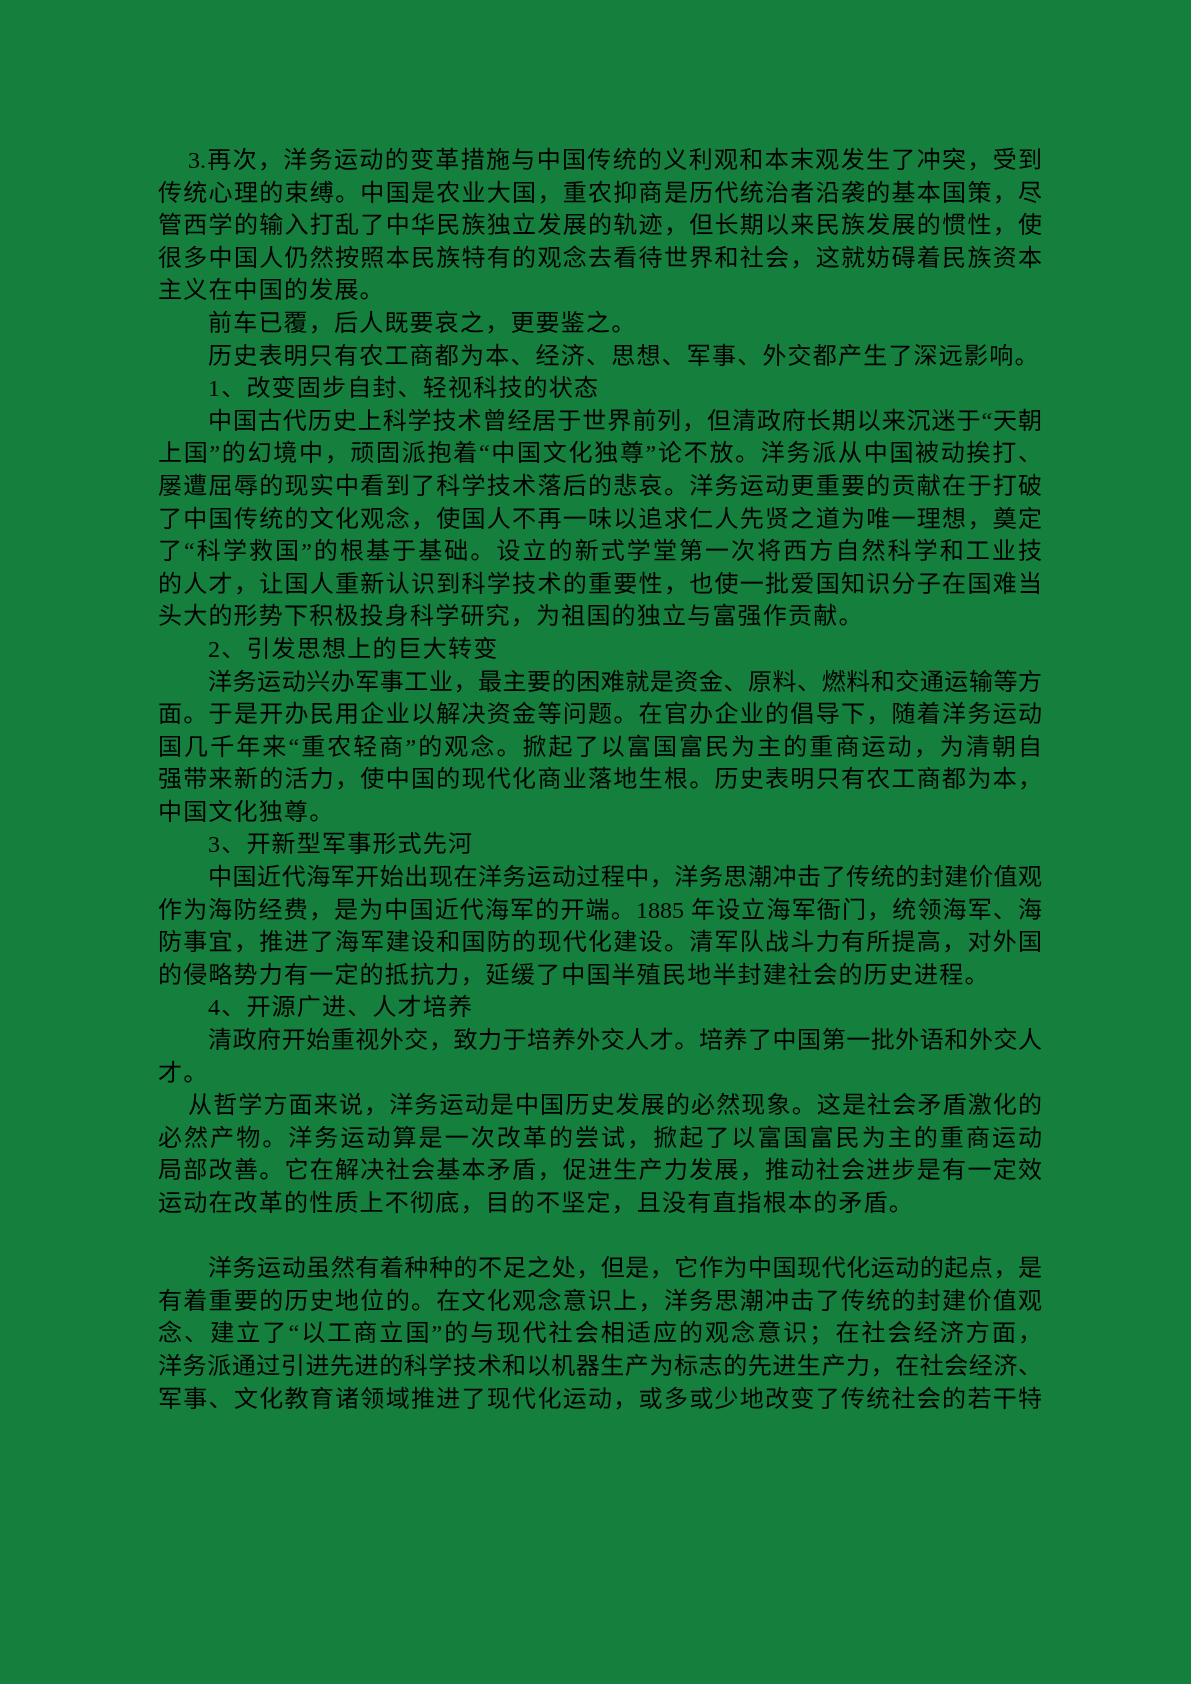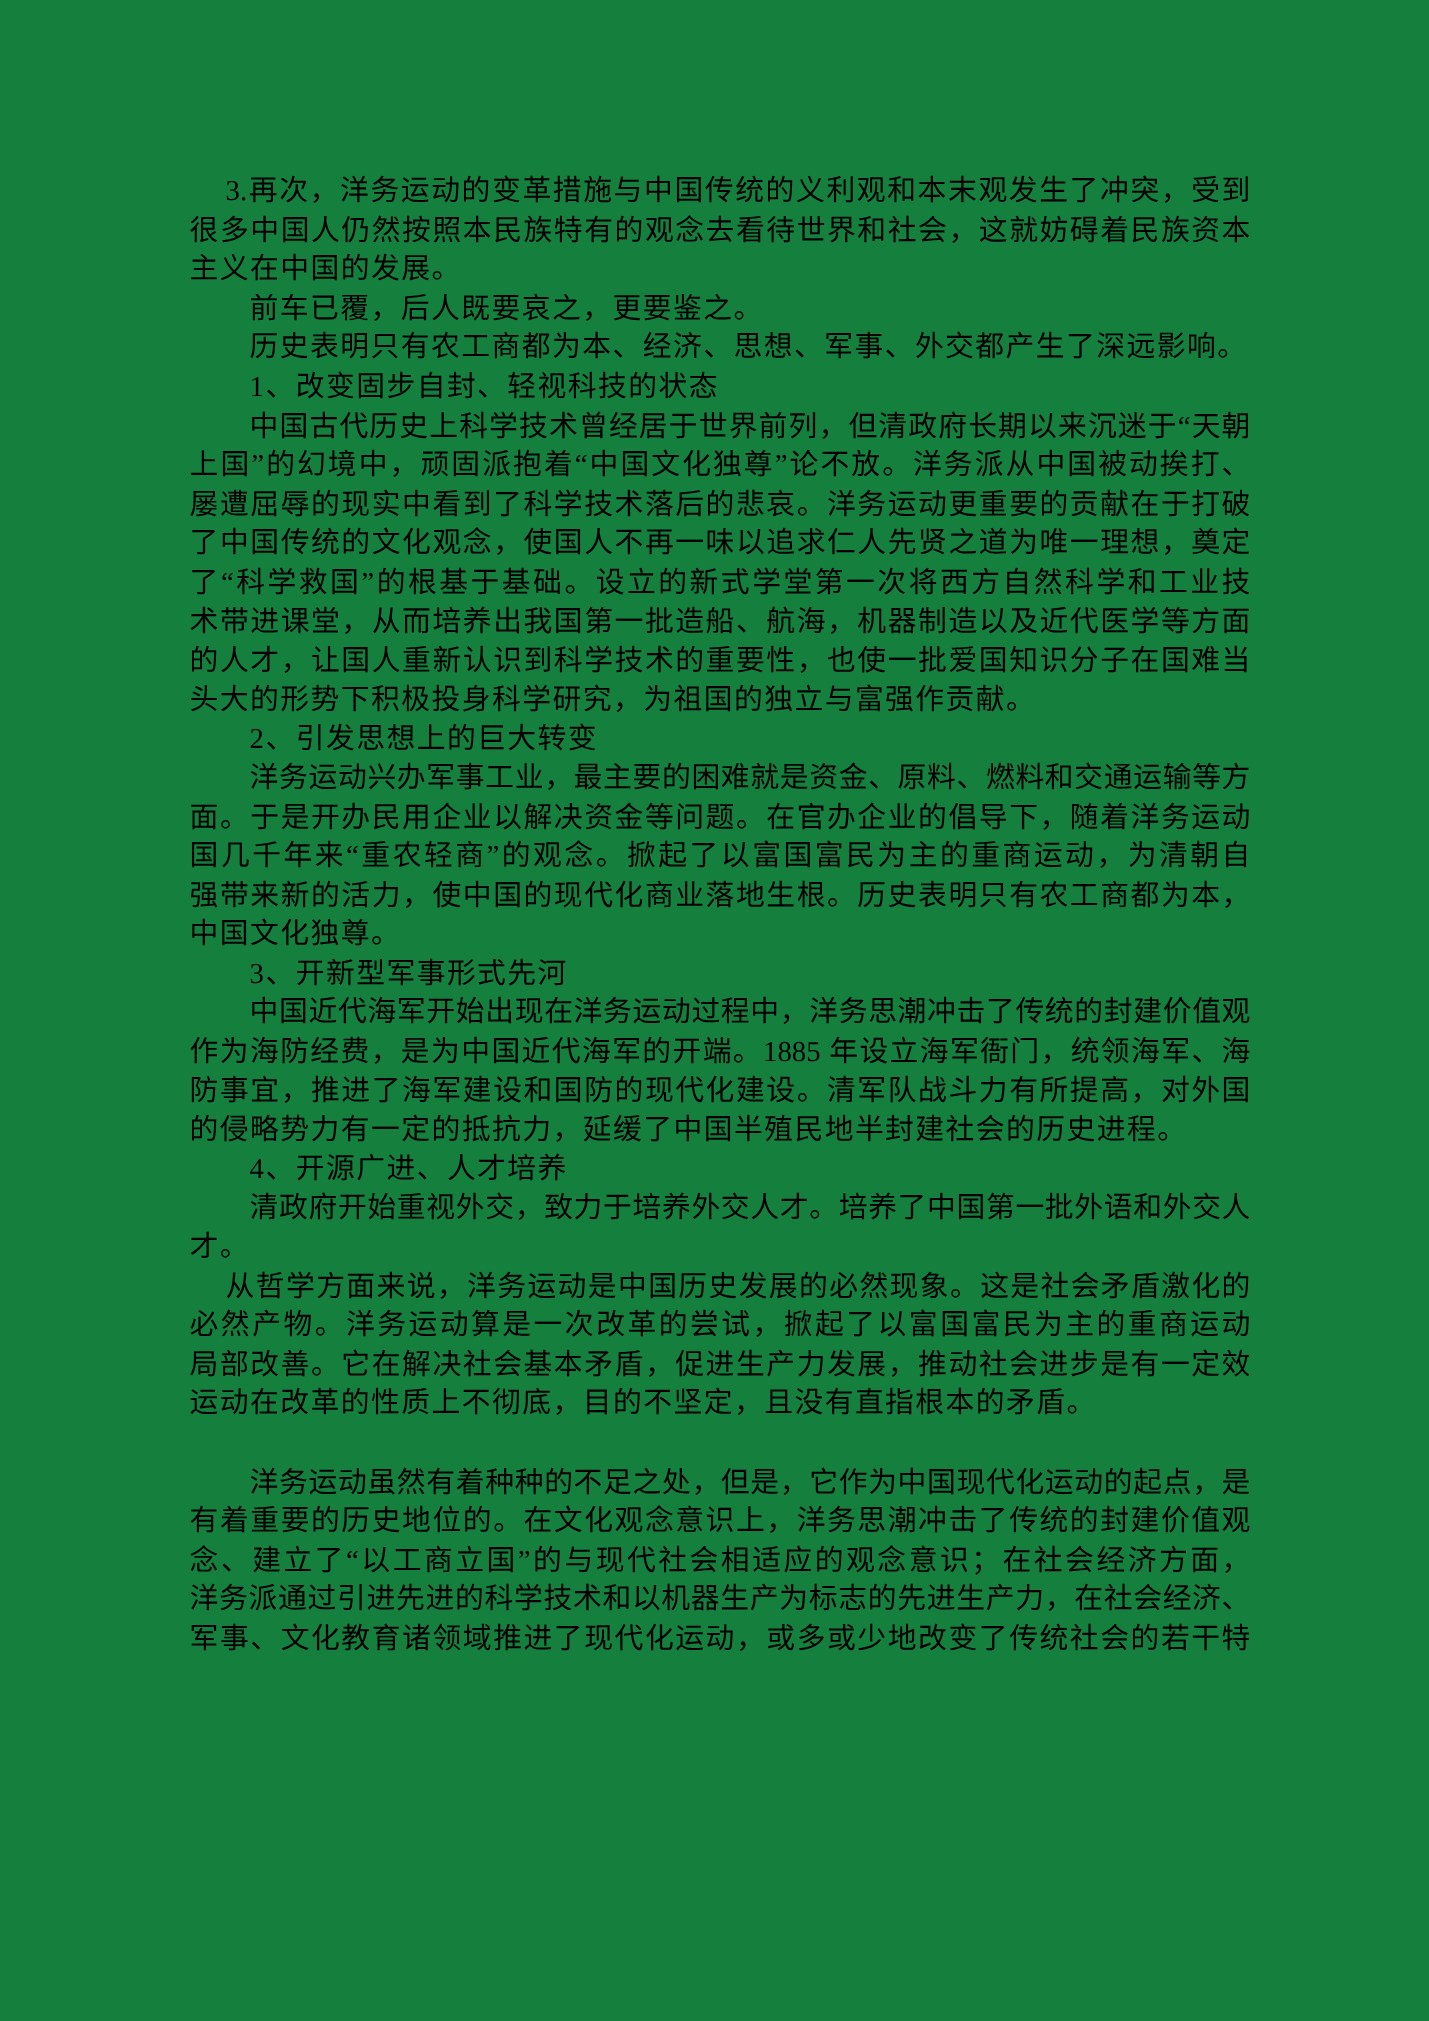--- a/index.html
+++ b/index.html
@@ -42,31 +42,32 @@
   .line.ind1 { padding-left: 30px; }  
   .line.ind2 { padding-left: 50px; }  
 </style>
 </head>
 <body>
 
 <div class="page">
   <div class="doc-body">
 
   <div class="line ind1">3.再次，洋务运动的变革措施与中国传统的义利观和本末观发生了冲突，受到</div>
+      <div class="line ind0">传统心理的束缚。中国是农业大国，重农抑商是历代统治者沿袭的基本国策，尽</div>
+      <div class="line ind0">管西学的输入打乱了中华民族独立发展的轨迹，但长期以来民族发展的惯性，使</div>
       <div class="line ind0">很多中国人仍然按照本民族特有的观念去看待世界和社会，这就妨碍着民族资本</div>
       <div class="line ind0 end">主义在中国的发展。</div>
       <div class="line ind2 end">前车已覆，后人既要哀之，更要鉴之。</div>
       <div class="line ind2 end">历史表明只有农工商都为本、经济、思想、军事、外交都产生了深远影响。</div>
       <div class="line ind2 end">1、改变固步自封、轻视科技的状态</div>
       <div class="line ind2">中国古代历史上科学技术曾经居于世界前列，但清政府长期以来沉迷于“天朝</div>
       <div class="line ind0">上国”的幻境中，顽固派抱着“中国文化独尊”论不放。洋务派从中国被动挨打、</div>
       <div class="line ind0">屡遭屈辱的现实中看到了科学技术落后的悲哀。洋务运动更重要的贡献在于打破</div>
       <div class="line ind0">了中国传统的文化观念，使国人不再一味以追求仁人先贤之道为唯一理想，奠定</div>
       <div class="line ind0">了“科学救国”的根基于基础。设立的新式学堂第一次将西方自然科学和工业技</div>
-      <div class="line ind0">术带进课堂，从而培养出我国第一批造船、航海，机器制造以及近代医学等方面</div>
       <div class="line ind0">的人才，让国人重新认识到科学技术的重要性，也使一批爱国知识分子在国难当</div>
       <div class="line ind0 end">头大的形势下积极投身科学研究，为祖国的独立与富强作贡献。</div>
       <div class="line ind2 end">2、引发思想上的巨大转变</div>
       <div class="line ind2">洋务运动兴办军事工业，最主要的困难就是资金、原料、燃料和交通运输等方</div>
       <div class="line ind0">面。于是开办民用企业以解决资金等问题。在官办企业的倡导下，随着洋务运动</div>
       <div class="line ind0">国几千年来“重农轻商”的观念。掀起了以富国富民为主的重商运动，为清朝自</div>
       <div class="line ind0">强带来新的活力，使中国的现代化商业落地生根。历史表明只有农工商都为本，</div>
       <div class="line ind0 end">中国文化独尊。</div>
       <div class="line ind2 end">3、开新型军事形式先河</div>
       <div class="line ind2">中国近代海军开始出现在洋务运动过程中，洋务思潮冲击了传统的封建价值观</div>

